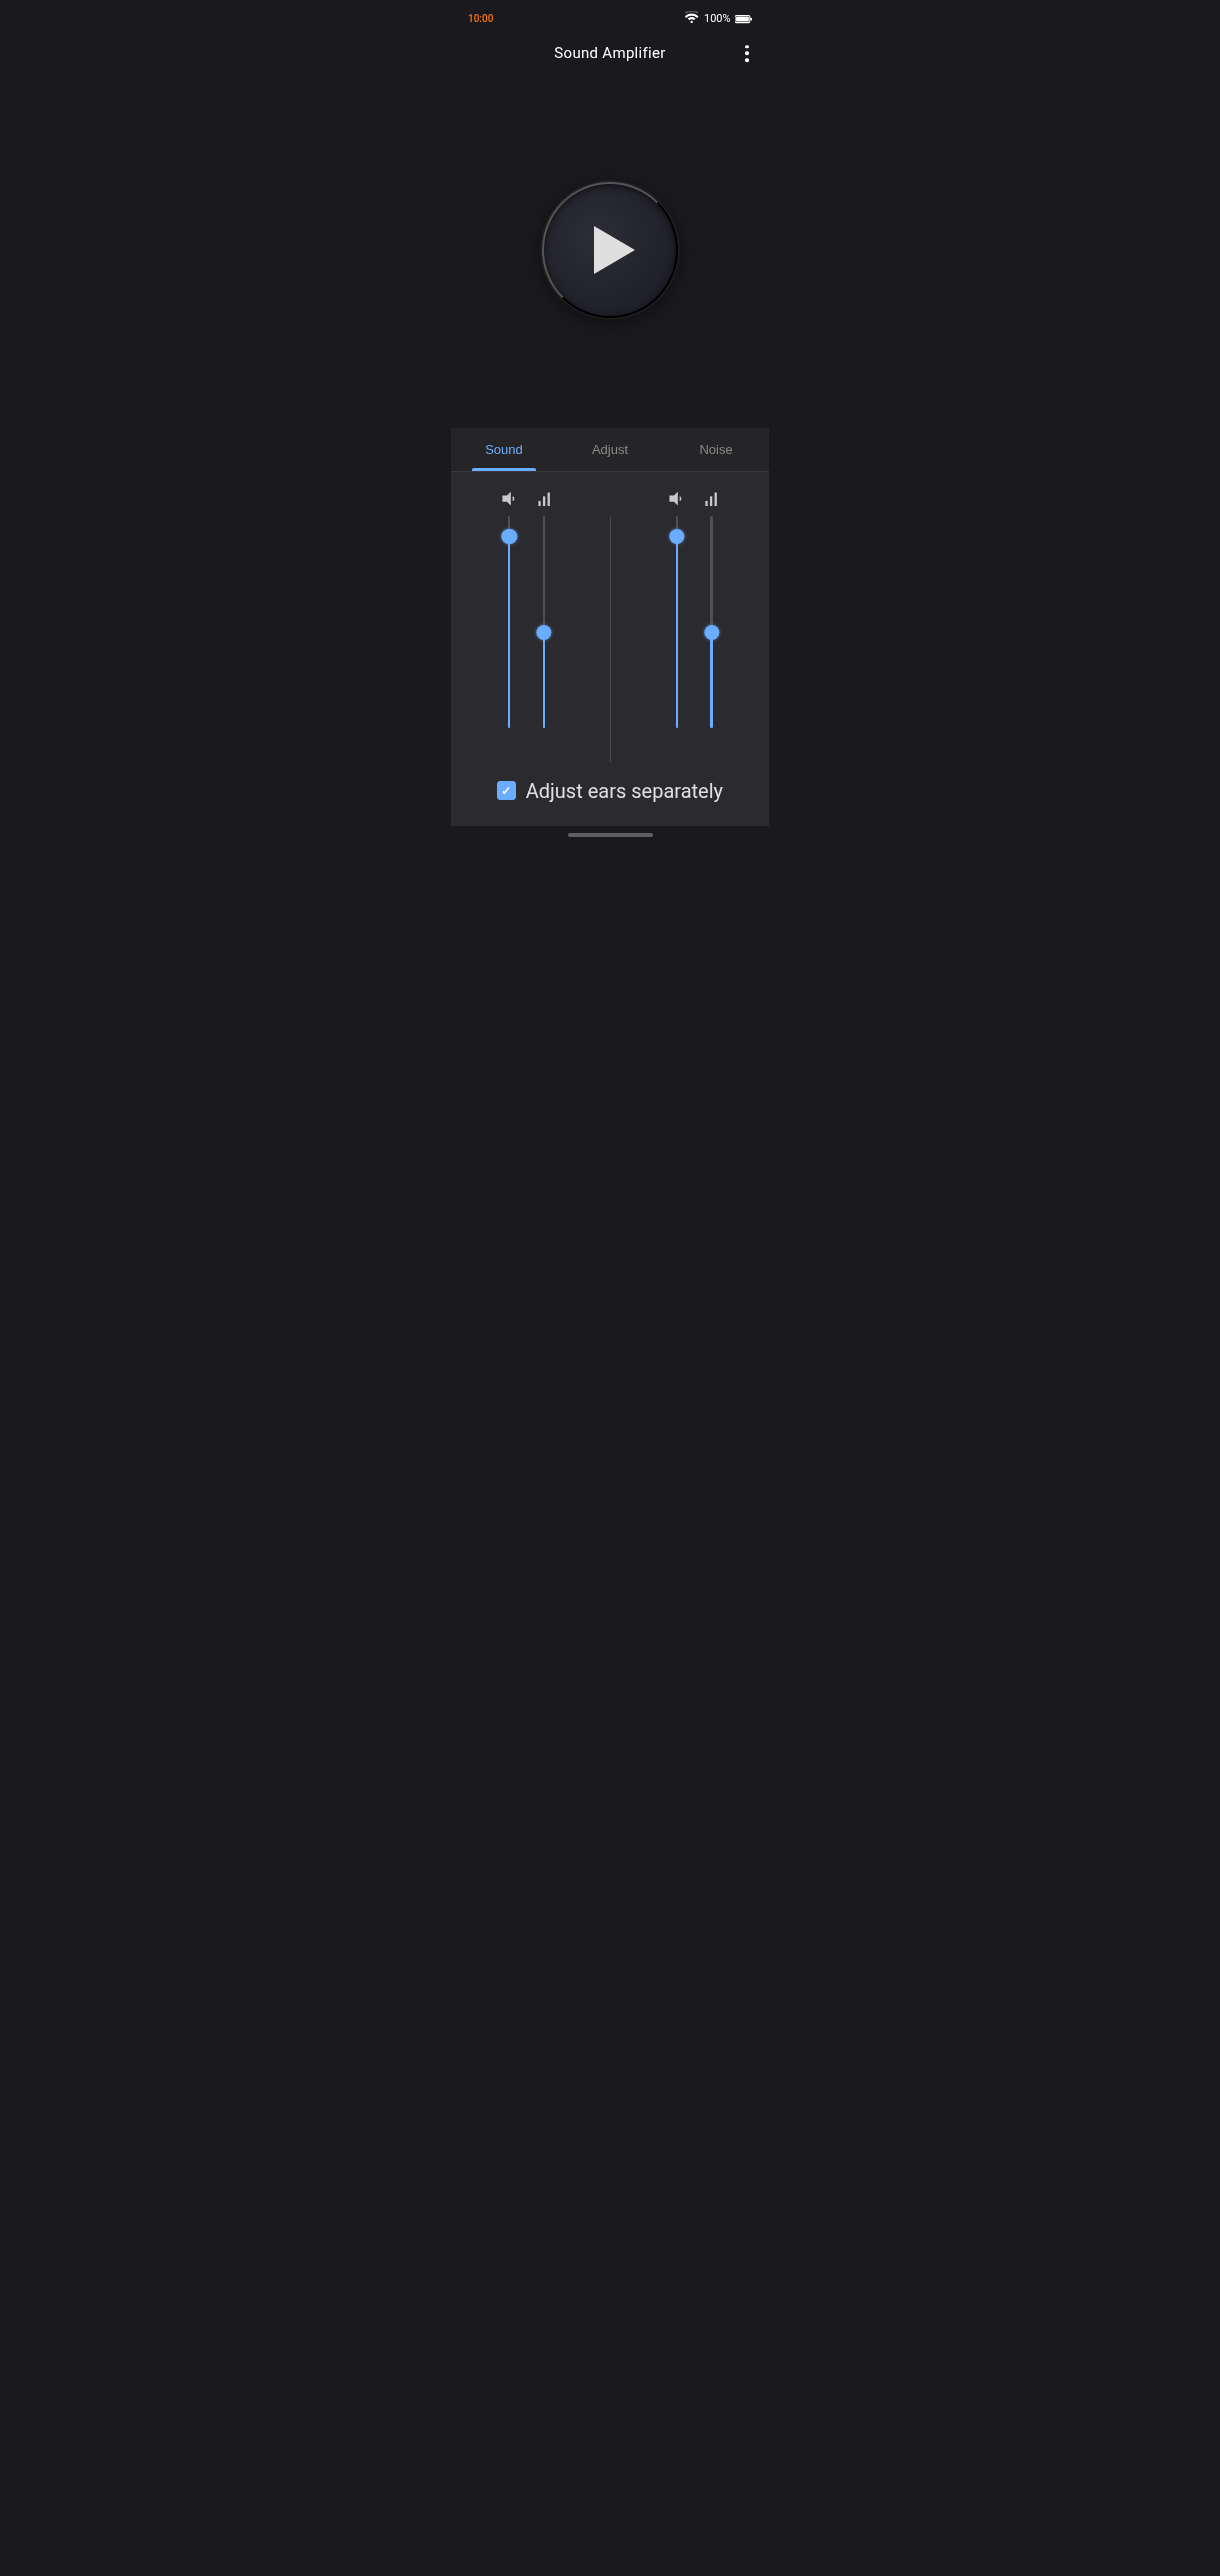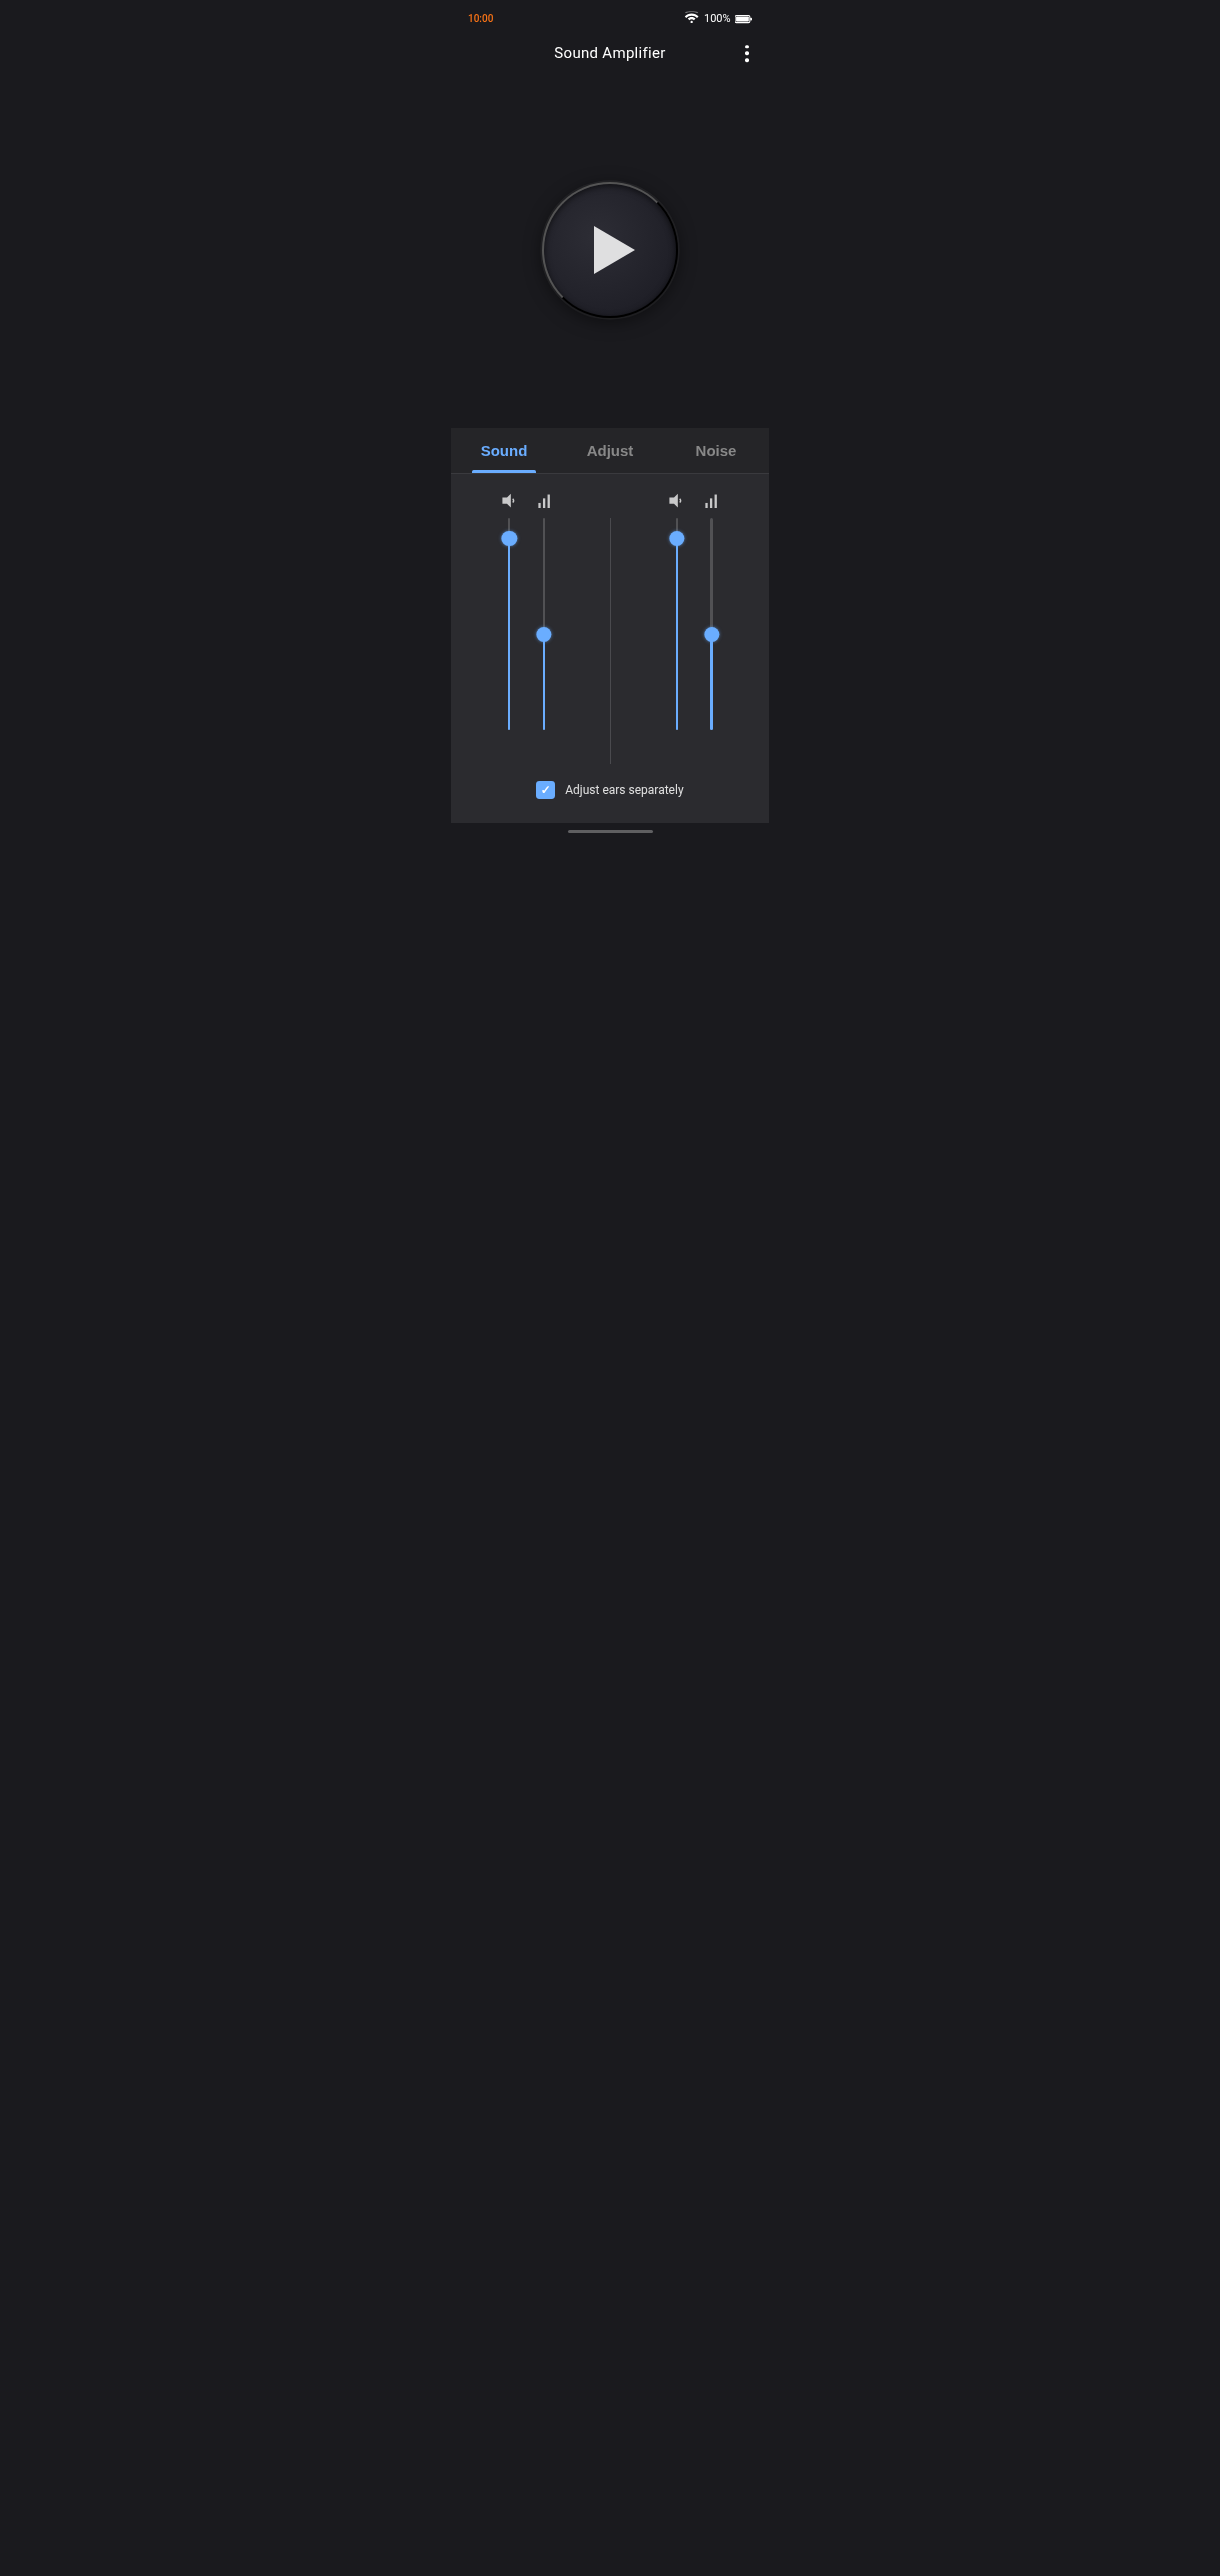--- a/index.html
+++ b/index.html
@@ -132,22 +132,22 @@
     .tabs-container {
       background: #252528;
       display: flex;
       border-bottom: 0.8px solid #3a3a3e;
     }
 
     .tab {
       flex: 1;
       padding: 13.6px 6.8px;
       text-align: center;
-      font-size: 15px;
-      font-weight: 700;
+      font-size: 13px;
+      font-weight: 400;
       color: #888888;
       cursor: pointer;
       position: relative;
       background: none;
       border: none;
     }
 
     .tab.active {
       color: #6aadff;
     }
@@ -246,21 +246,21 @@
     }
 
     .checkmark {
       color: #ffffff;
       font-size: 12px;
       font-weight: bold;
       line-height: 1;
     }
 
     .checkbox-label {
-      font-size: 12px;
+      font-size: 20px;
       color: #e0e0e0;
       font-weight: 400;
     }
 
     
     .bottom-indicator {
       display: flex;
       justify-content: center;
       padding: 6.8px 0 10.2px;
     }

